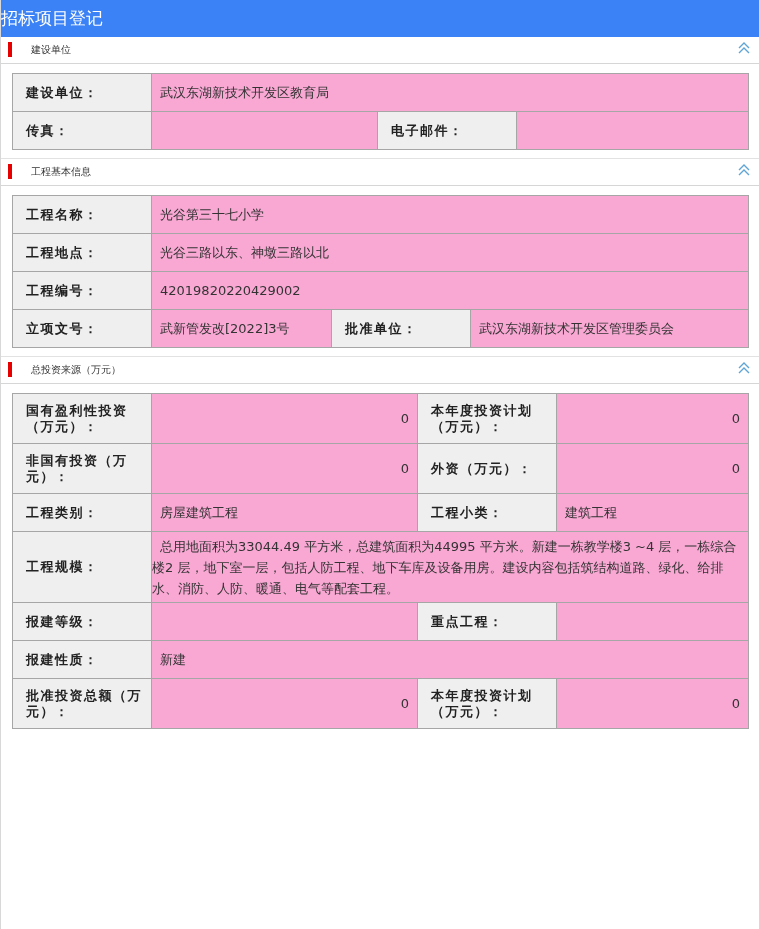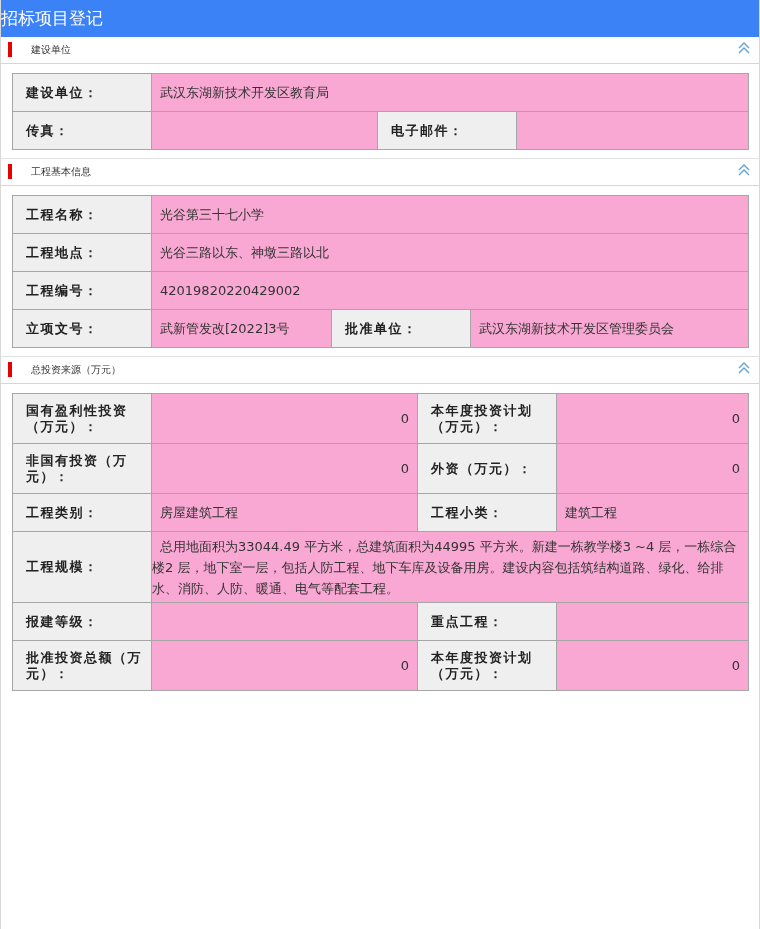--- a/index.html
+++ b/index.html
@@ -174,20 +174,24 @@
       <tr class="desc">
         <td class="k">工程规模：</td>
         <td class="v desc-v" colspan="3">总用地面积为33044.49 平方米，总建筑面积为44995 平方米。新建一栋教学楼3 ~4 层，一栋综合楼2 层，地下室一层，包括人防工程、地下车库及设备用房。建设内容包括筑结构道路、绿化、给排水、消防、人防、暖通、电气等配套工程。</td>
       </tr>
       <tr>
         <td class="k">报建等级：</td>
         <td class="v"></td>
         <td class="k">重点工程：</td>
         <td class="v"></td>
       </tr>
+      <tr>
+        <td class="k">报建性质：</td>
+        <td class="v" colspan="3">新建</td>
+      </tr>
       <tr class="tall">
         <td class="k k2">批准投资总额（万元）：</td>
         <td class="v num">0</td>
         <td class="k k2">本年度投资计划（万元）：</td>
         <td class="v num">0</td>
       </tr>
     </tbody>
       </table>
   </div>
 

